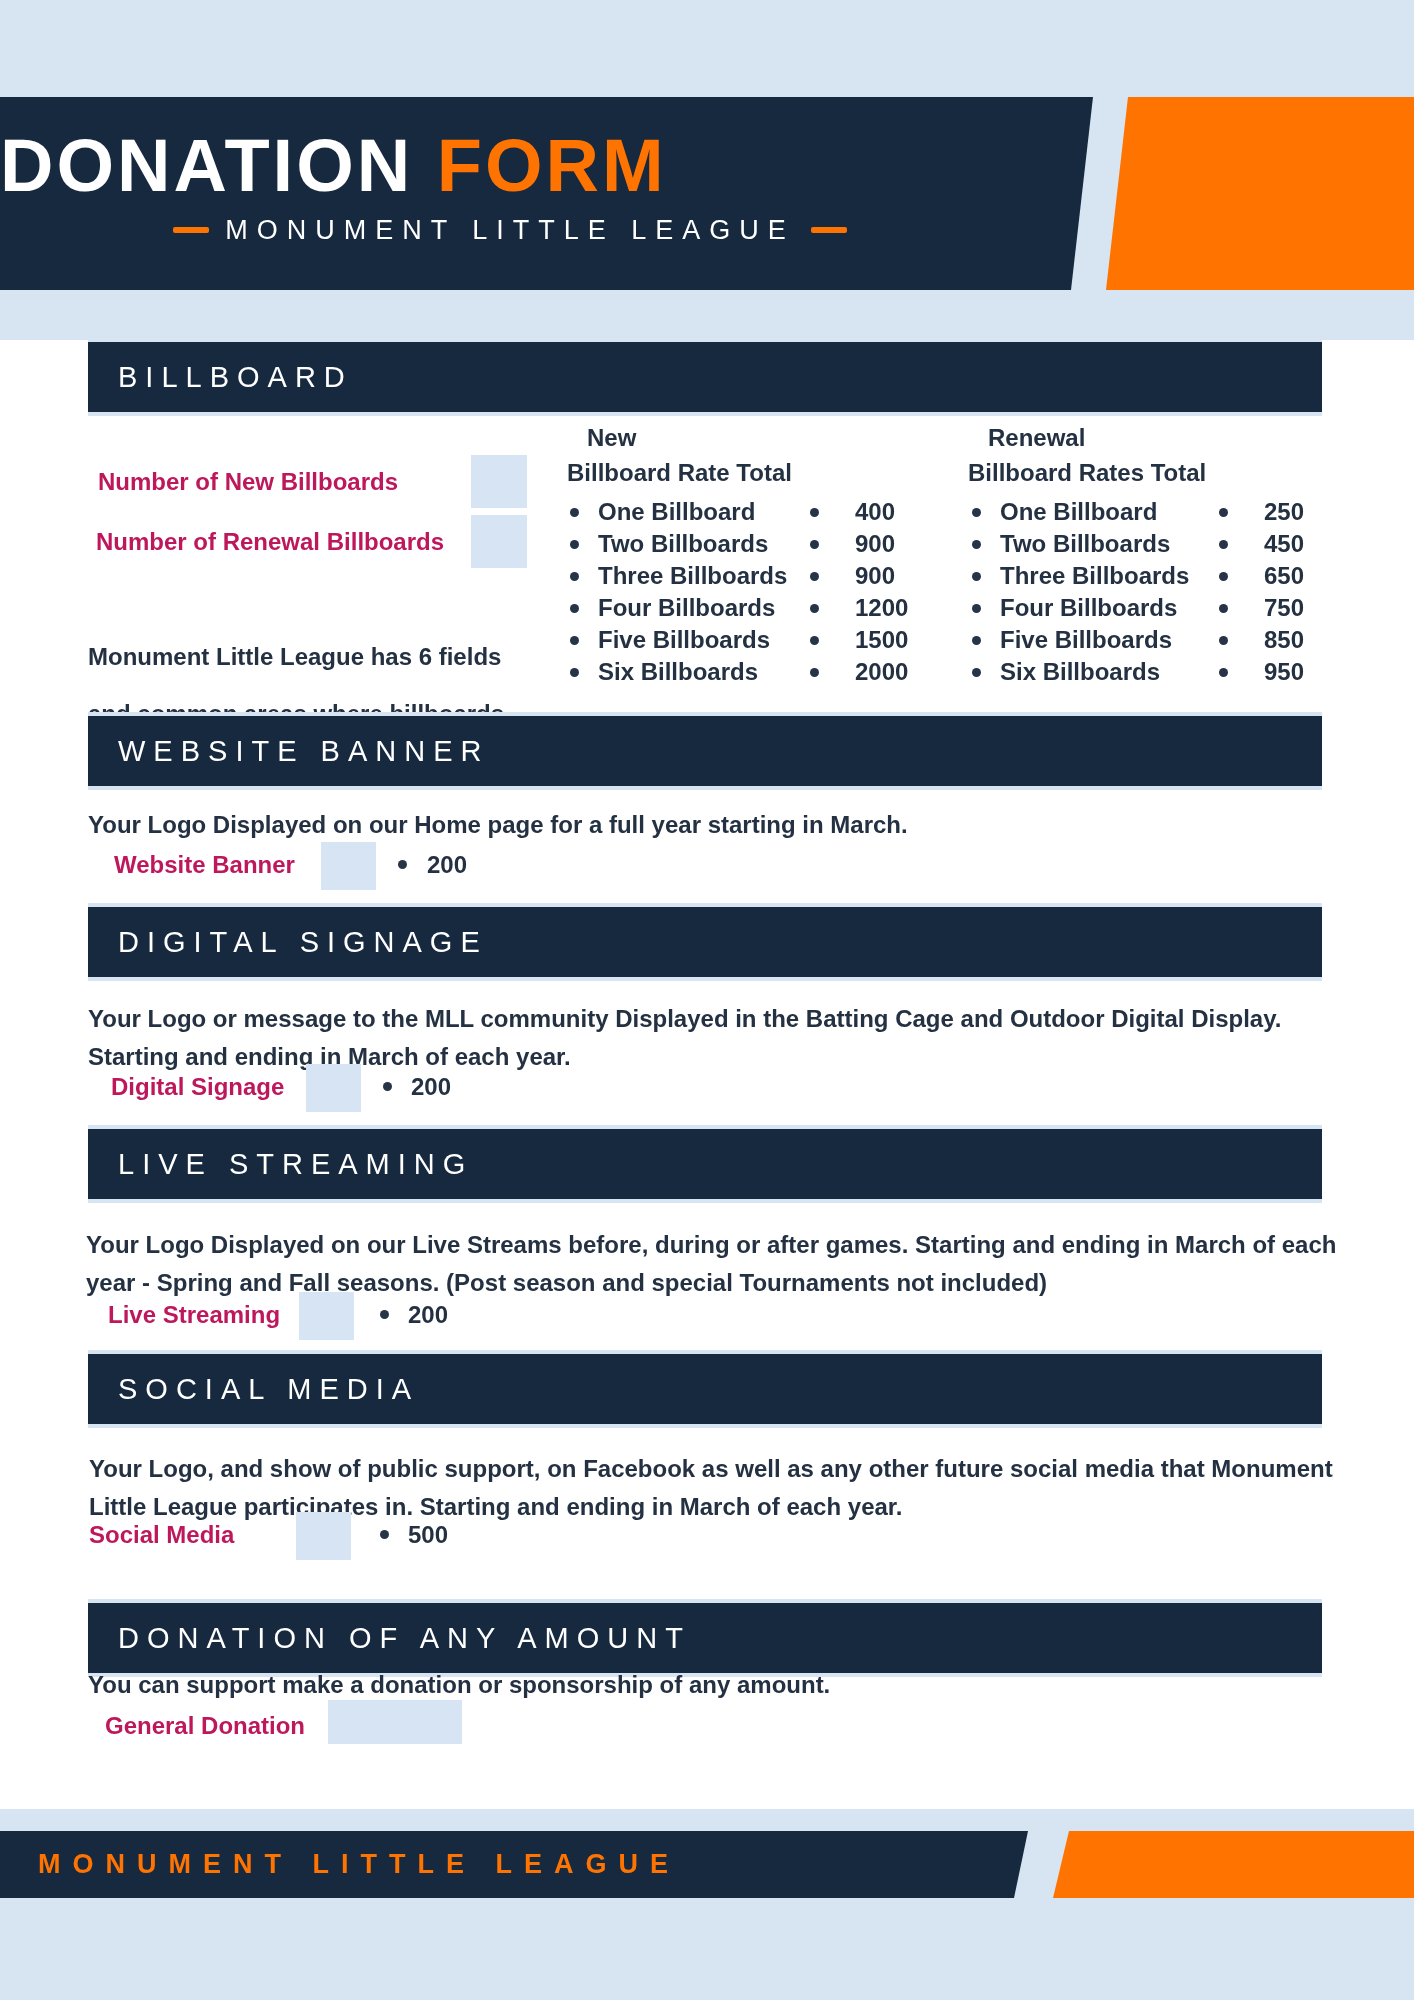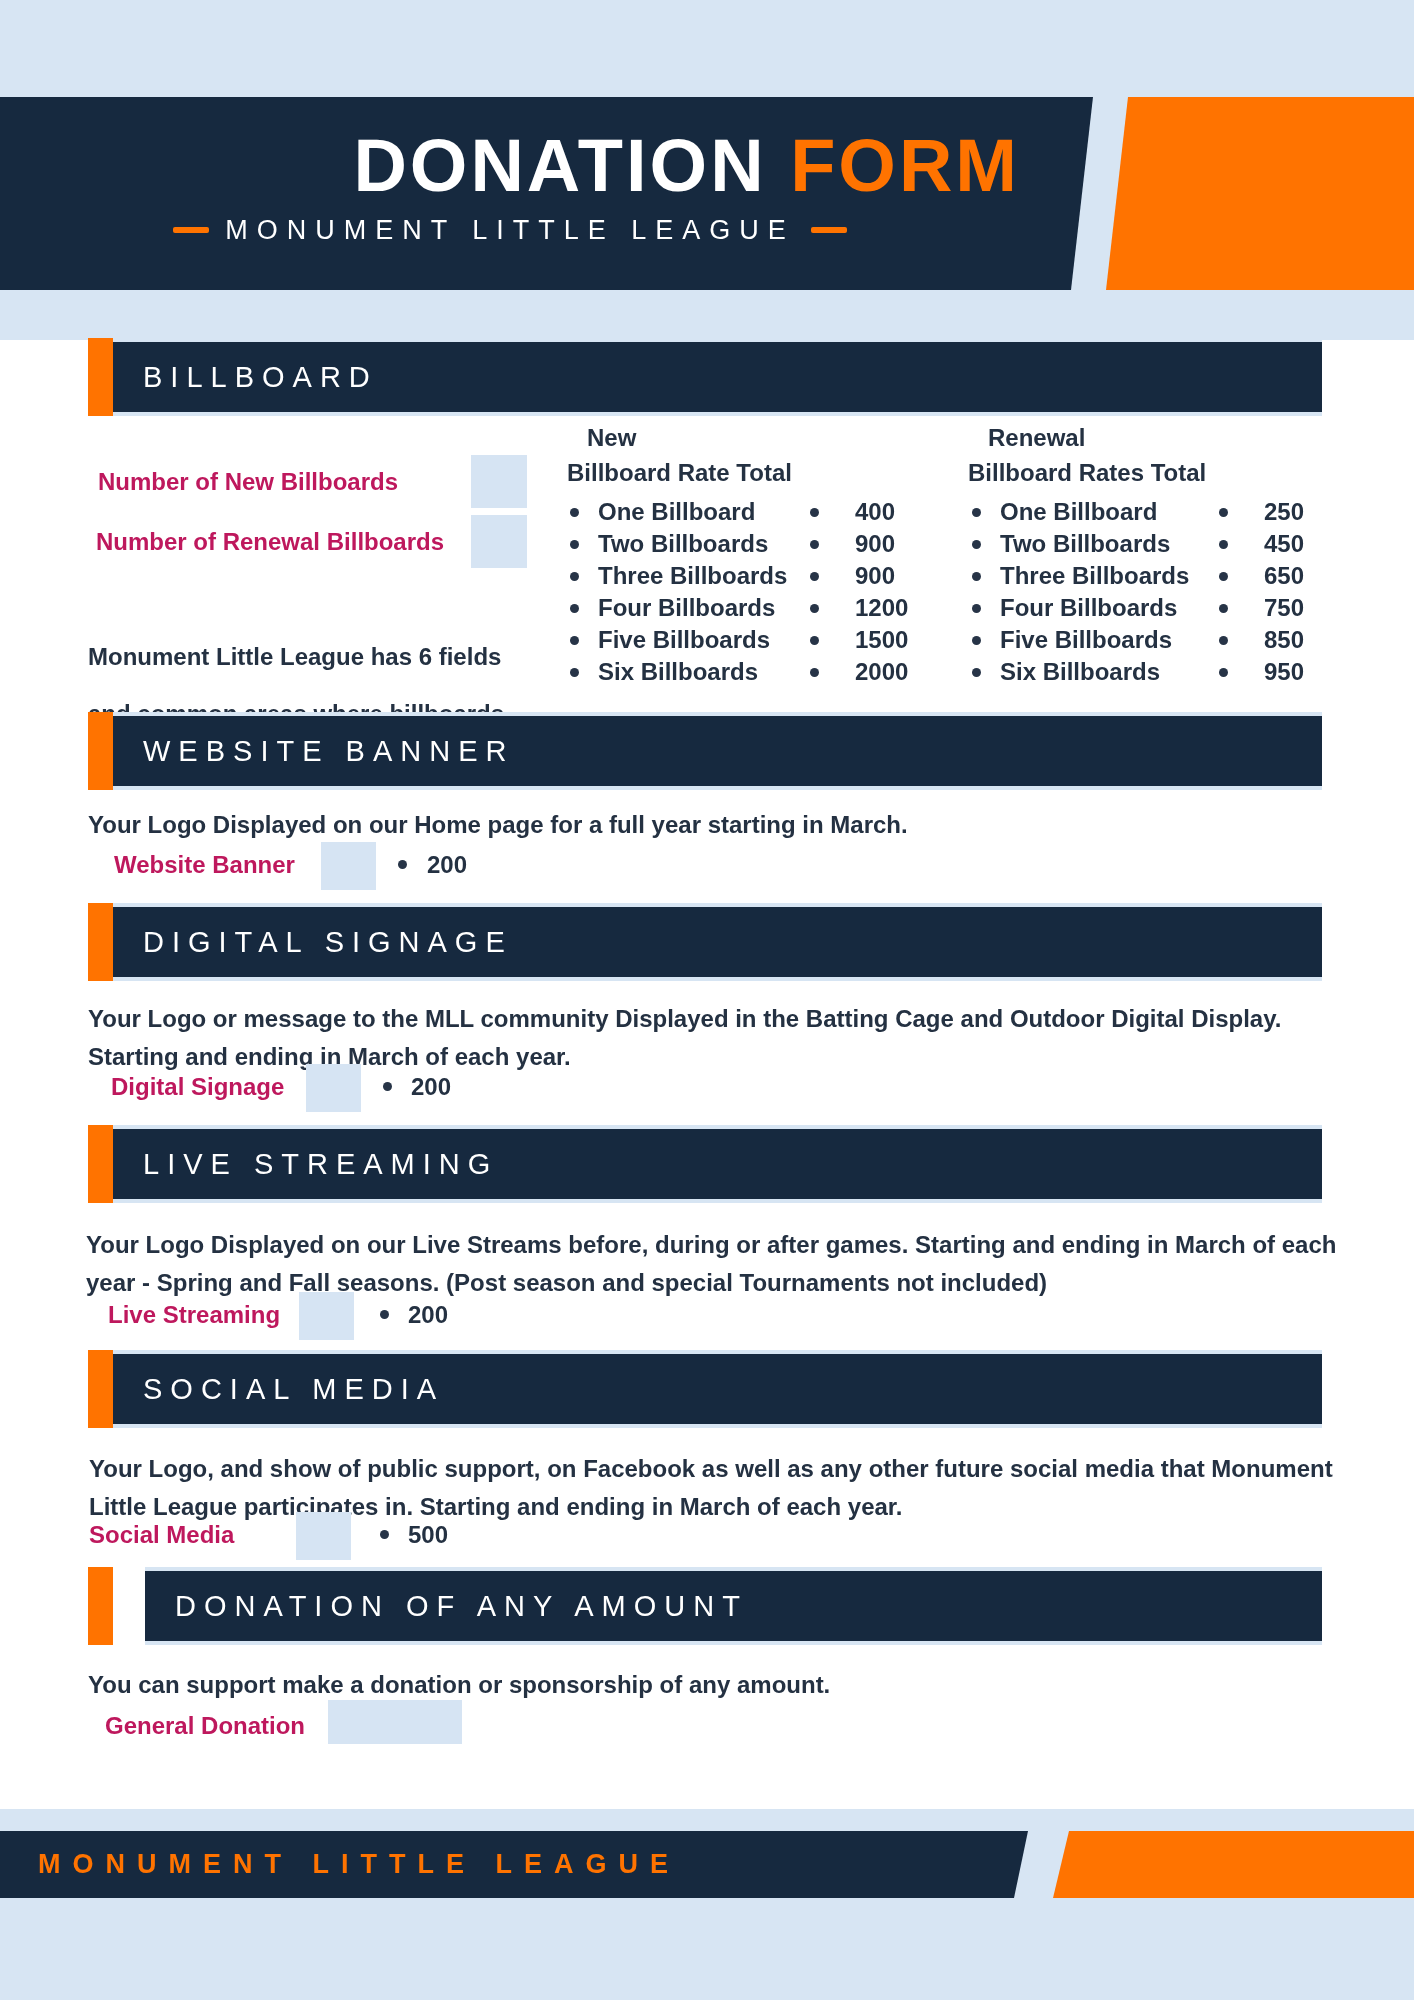--- a/index.html
+++ b/index.html
@@ -3,31 +3,31 @@
 <meta charset="utf-8">
 <style>
   * { box-sizing: border-box; margin: 0; padding: 0; }
   body { background: #ffffff; font-family: "Liberation Sans", sans-serif; }
   .page { position: relative; width: 1414px; height: 2000px; background: #ffffff; overflow: hidden; }
 
   
   .top-blue { position: absolute; top: 0; left: 0; width: 1414px; height: 340px; background: #d7e5f3; }
   .header-navy { position: absolute; top: 97px; left: 0; width: 1093px; height: 193px;
                  background: #16293f; clip-path: polygon(0 0, 100% 0, 1071px 100%, 0 100%); }
-  .header-content { width: 1020px; text-align: right; padding-top: 30px; }
+  .header-content { width: 1020px; text-align: left; padding-top: 30px; }
   .header-content h1 { color: #ffffff; font-size: 74px; font-weight: 700; letter-spacing: 3px; line-height: 1.05; white-space: nowrap; }
   .accent-text { color: #ff7300; }
   .subtitle-row { display: flex; align-items: center; justify-content: center; gap: 16px; margin-top: 10px; }
   .dash { width: 36px; height: 6px; background: #ff7300; border-radius: 2px; }
   .subtitle { color: #ffffff; font-size: 27px; font-weight: 400; letter-spacing: 9px; white-space: nowrap; }
   .header-orange { position: absolute; top: 97px; left: 1106px; width: 308px; height: 193px;
                    background: #ff7300; clip-path: polygon(22px 0, 100% 0, 100% 100%, 0 100%); }
 
   
-  .section-bar { position: absolute; left: 88px; width: 1234px; display: flex; }
+  .section-bar { position: absolute; left: 88px; width: 1234px; display: flex; flex-direction: column; }
   .section-bar .accent { width: 25px; background: #ff7300; flex: none; }
   .section-bar .bar-body { flex: 1; background: #d7e5f3; padding: 4px 0; }
   .section-bar .bar-navy { height: 70px; background: #16293f; display: flex; align-items: center; padding-left: 30px; }
   .section-bar h2 { color: #ffffff; font-size: 29px; font-weight: 400; letter-spacing: 8px; white-space: nowrap; }
   #bar-billboard { top: 338px; }
   #bar-website   { top: 712px; }
   #bar-digital   { top: 903px; }
   #bar-live      { top: 1125px; }
   #bar-social    { top: 1350px; }
   #bar-donation  { top: 1567px; gap: 32px; }

